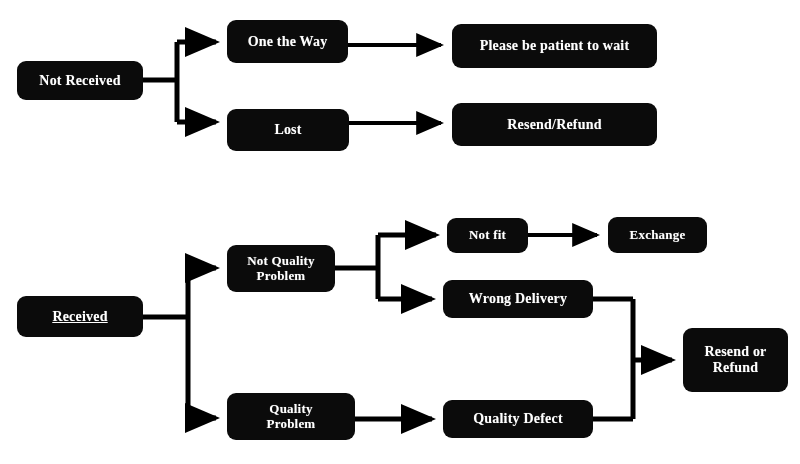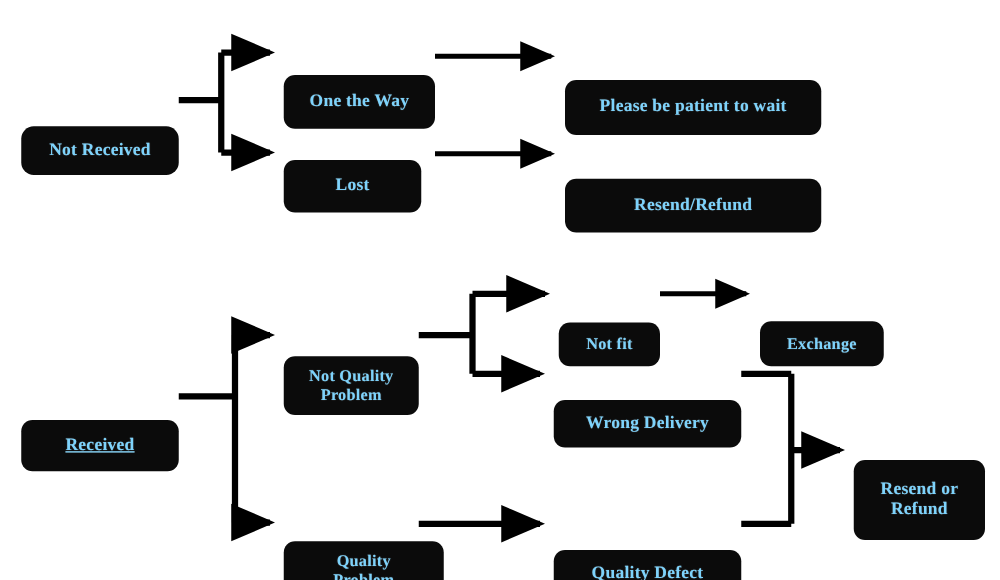--- a/index.html
+++ b/index.html
@@ -22,36 +22,35 @@
   svg.connectors {
     position: absolute;
     left: 0;
     top: 0;
     width: 800px;
     height: 464px;
   }
   .node {
     position: absolute;
     background: #0b0b0b;
-    color: #7dd3fc;
+    color: #ffffff;
     border-radius: 9px;
     display: flex;
     align-items: center;
     justify-content: center;
     text-align: center;
     font-weight: bold;
     font-family: "Liberation Serif", "DejaVu Serif", serif;
     line-height: 1.12;
     letter-spacing: 0.2px;
     box-sizing: border-box;
     padding: 2px 6px;
     z-index: 2;
     white-space: pre-line;
     text-shadow: 0 0 1px rgba(255,255,255,0.35);
-    margin-top: 40px;
   }
 </style>
 </head>
 <body>
 
 <div id="flowchart-root">
 
   <svg class="connectors" viewBox="0 0 800 464" aria-hidden="true">
     <defs>
       <marker id="arrow" markerWidth="7" markerHeight="7" refX="6.2" refY="3.2" orient="auto" markerUnits="strokeWidth">
@@ -105,27 +104,27 @@
     </g>
 
     <g>
       <path d="M593,299 L633,299" stroke="#000000" stroke-width="5" fill="none"></path>
       <path d="M593,419 L633,419" stroke="#000000" stroke-width="5" fill="none"></path>
       <path d="M633,299 L633,419" stroke="#000000" stroke-width="5" fill="none"></path>
       <path d="M633,360 L672,360" stroke="#000000" stroke-width="5" fill="none" marker-end="url(#arrow)"></path>
     </g>
   </svg>
 
-  <div class="node" style="left:17px; top:61px; width:126px; height:39px; font-size:14px;border-radius:10px;">Not Received</div>
+  <div class="node" style="left:17px; top:61px; width:126px; height:39px; font-size:14px;">Not Received</div>
 
   <div class="node" style="left:227px; top:20px; width:121px; height:43px; font-size:14px;">One the Way</div>
 
   <div class="node" style="left:452px; top:24px; width:205px; height:44px; font-size:14px;">Please be patient to wait</div>
 
-  <div class="node" style="left:227px; top:88px; width:110px; height:42px; font-size:14px;text-align:center;">Lost</div>
+  <div class="node" style="left:227px; top:109px; width:122px; height:42px; font-size:14px;text-align:center;">Lost</div>
 
   <div class="node" style="left:452px; top:103px; width:205px; height:43px; font-size:14px;">Resend/Refund</div>
 
   <div class="node" style="left:17px; top:296px; width:126px; height:41px; font-size:14px;text-decoration:underline;">Received</div>
 
   <div class="node" style="left:227px; top:245px; width:108px; height:47px; font-size:13px;">Not Quality
 Problem</div>
 
   <div class="node" style="left:227px; top:393px; width:128px; height:47px; font-size:13px;font-family:Liberation Serif, serif;">Quality
 Problem</div>

